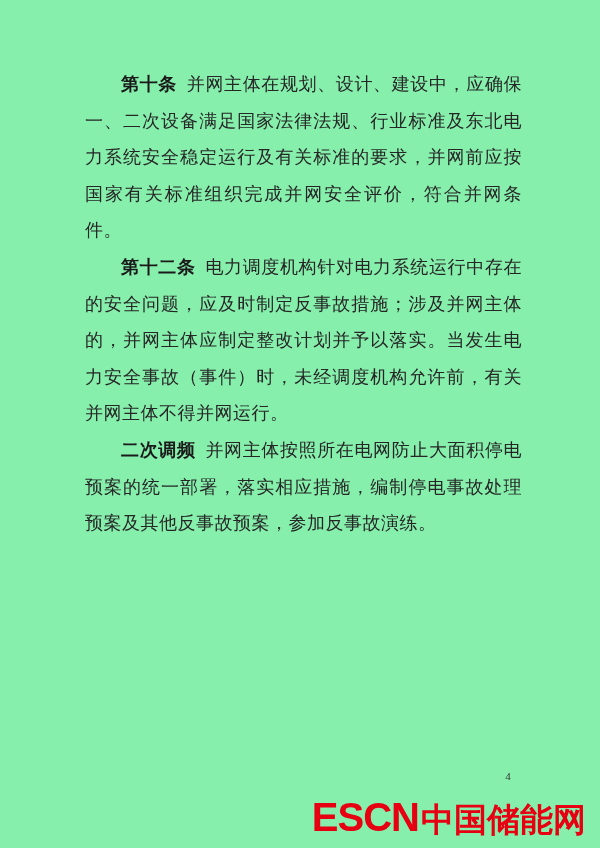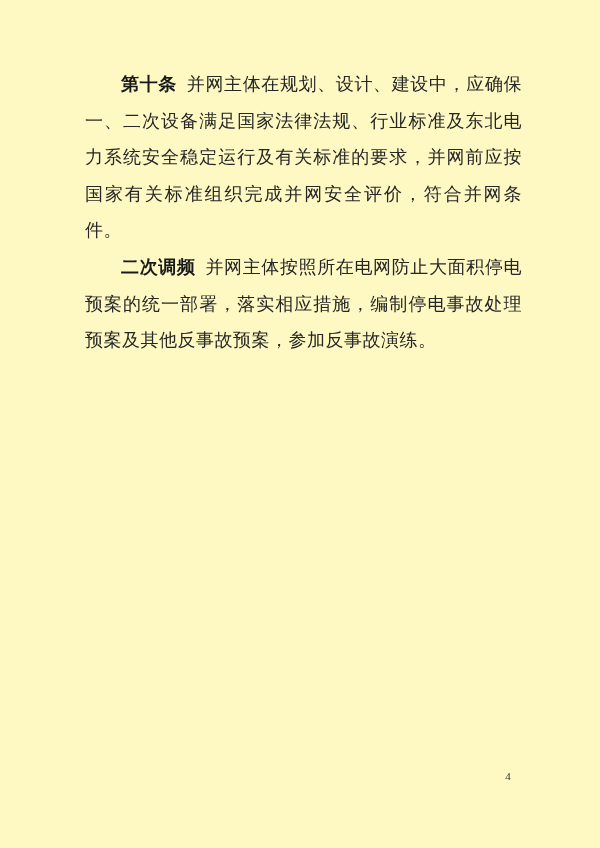--- a/index.html
+++ b/index.html
@@ -4,21 +4,21 @@
 <style>
   html, body {
     margin: 0;
     padding: 0;
     background: #ffffff;
   }
   .page {
     position: relative;
     width: 600px;
     height: 848px;
-    background: #fef9c3;
+    background: #86efac;
     overflow: hidden;
     font-family: "Liberation Serif", "DejaVu Serif", serif;
   }
   .content {
     position: absolute;
     left: 85px;
     top: 66px;
     width: 437px;
     color: #262626;
     font-size: 18px;
@@ -69,19 +69,24 @@
   }
 </style>
 </head>
 <body>
 
 <div class="page">
 
   <div class="content">
 
   <p class="para"><b class="art-no">第十条</b><span>并网主体在规划、设计、建设中，应确保一、二次设备满足国家法律法规、行业标准及东北电力系统安全稳定运行及有关标准的要求，并网前应按国家有关标准组织完成并网安全评价，符合并网条件。</span></p>
+      <p class="para"><b class="art-no">第十二条</b><span>电力调度机构针对电力系统运行中存在的安全问题，应及时制定反事故措施；涉及并网主体的，并网主体应制定整改计划并予以落实。当发生电力安全事故（事件）时，未经调度机构允许前，有关并网主体不得并网运行。</span></p>
       <p class="para"><b class="art-no">二次调频</b><span>并网主体按照所在电网防止大面积停电预案的统一部署，落实相应措施，编制停电事故处理预案及其他反事故预案，参加反事故演练。</span></p>
     </div>
 
   <div class="pageno">4</div>
 
+  <div class="logo">
+    <span class="logo-en" style="color: rgb(230, 0, 18);">ESCN</span>
+    <span class="logo-cn" style="color: rgb(230, 0, 18);">中国储能网</span>
+  </div>
 
 </div>
 
 </body></html>

